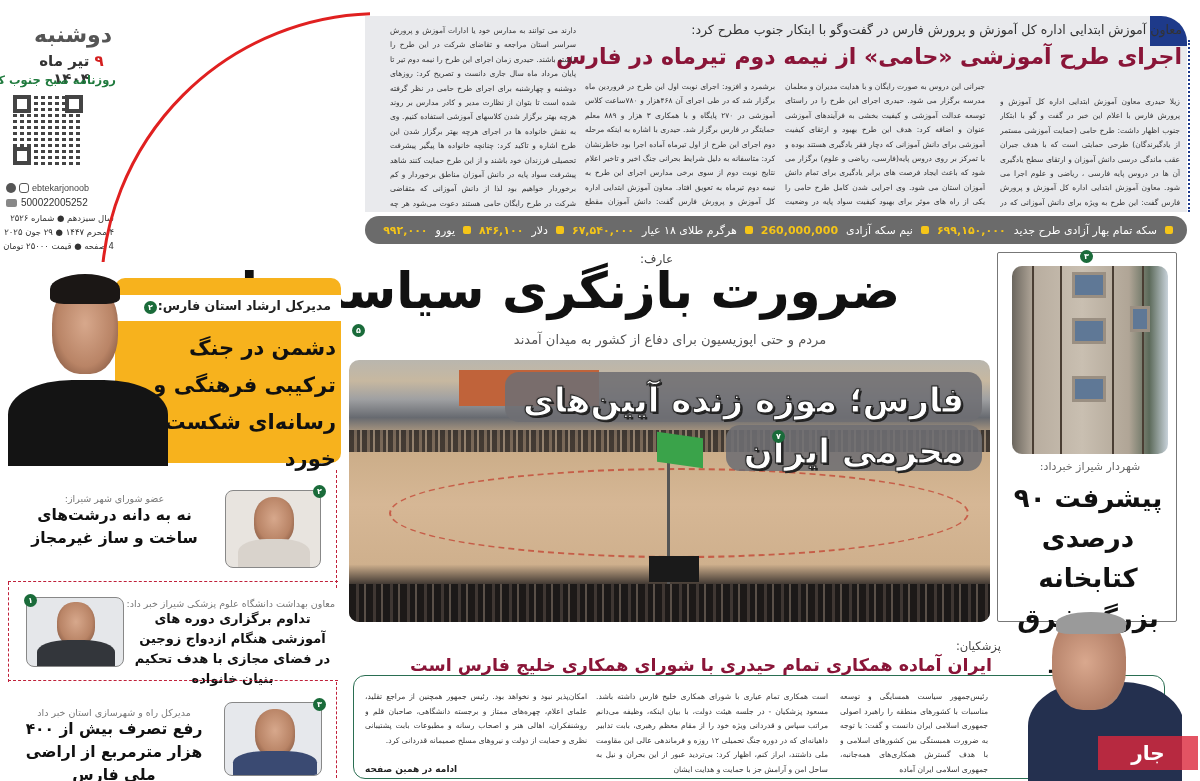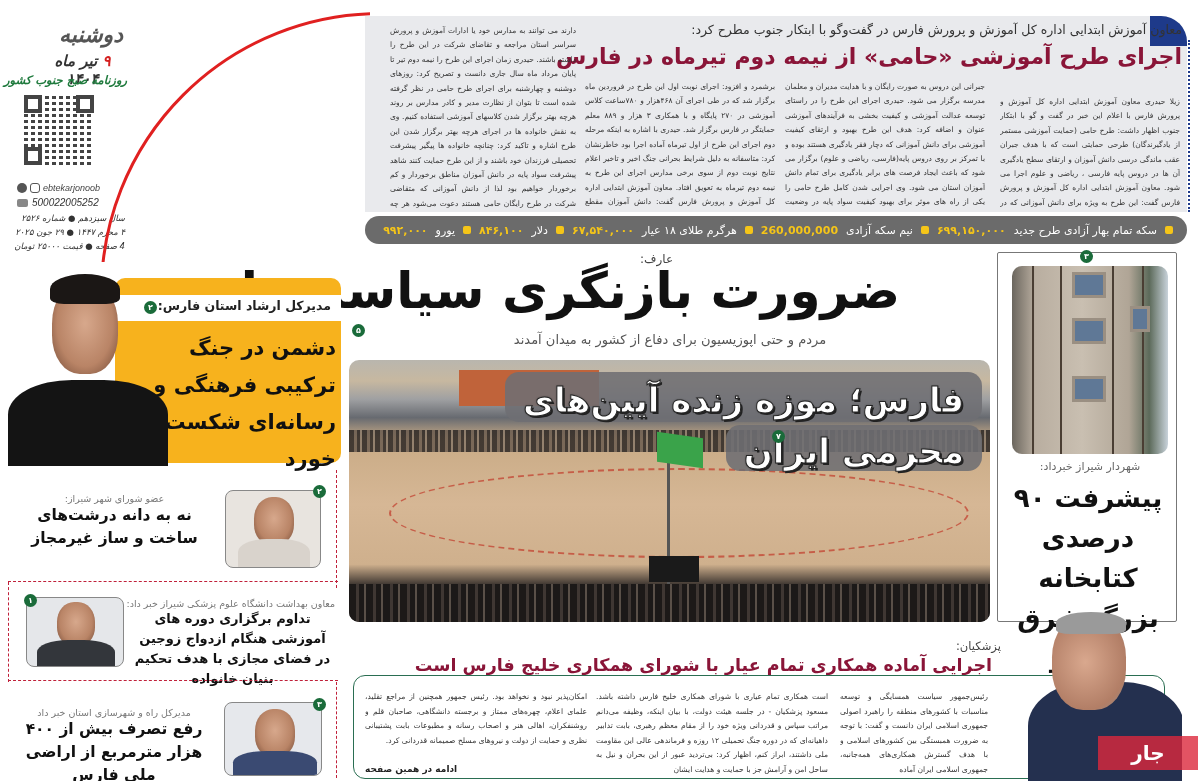--- a/index.html
+++ b/index.html
@@ -1,20 +1,20 @@
 <!DOCTYPE html>
 <html><head>
 <meta charset="utf-8">
 <style>
   * { box-sizing: border-box; margin: 0; padding: 0; }
   body { width: 1200px; height: 781px; background: #ffffff; font-family: "DejaVu Sans", sans-serif; position: relative; overflow: hidden; direction: rtl; }
   .abs { position: absolute; }
 
   
-  .mast-left { left: 11px; top: 0; width: 118px; height: 262px; text-align: center; font-style: italic; }
+  .mast-left { left: 0; top: 0; width: 118px; height: 262px; text-align: center; }
   .weekday { position: absolute; top: 22px; right: 6px; font-size: 22px; font-weight: bold; color: #555; letter-spacing: 2px; }
   .datefa { position: absolute; top: 52px; right: 4px; font-size: 15px; font-weight: bold; color: #333; margin-left: 29px; }
   .datefa .num { color: #d42020; }
   .tagline { position: absolute; top: 73px; right: 2px; font-size: 11.5px; font-weight: bold; color: #1f7a3d; white-space: nowrap; }
   .qr { position: absolute; top: 92px; left: 10px; width: 76px; height: 76px; background:
       repeating-linear-gradient(90deg, #444 0 4px, #fff 4px 7px),
       repeating-linear-gradient(0deg, #444 0 3px, #fff 3px 6px); background-blend-mode: lighten; border: 3px solid #fff; }
   .qr-corner { position:absolute; width: 18px; height: 18px; border: 4px solid #444; background: #fff; }
   .social { position: absolute; top: 183px; left: 6px; font-size: 9px; color: #444; font-family: "Liberation Sans", sans-serif; direction: ltr; display: flex; align-items: flex-start; gap: 3px; }
   .social .ic { width: 10px; height: 10px; border-radius: 50%; background: #555; display: inline-block; }
@@ -227,21 +227,21 @@
   <div class="p-head" style="left:30px;top:6px;width:40px;height:48px"></div>
   <div class="p-body" style="left:8px;top:48px;width:84px;height:28px;background:#3a4a72"></div>
 </div>
 <div class="abs badge" style="left:313px;top:698px">۳</div>
 <div class="story-sm" style="left:8px;top:707px;width:212px">
   <div class="sm-kicker">مدیرکل راه و شهرسازی استان خبر داد</div>
   <div class="sm-headline">رفع تصرف بیش از ۴۰۰ هزار مترمربع از اراضی ملی فارس</div>
 </div>
 
 <div class="abs bottom-kicker">پزشکیان:</div>
-<div class="abs bottom-headline">اجرایی آماده همکاری تمام عیار با شورای همکاری خلیج فارس است</div>
+<div class="abs bottom-headline">ایران آماده همکاری تمام حیدری با شورای همکاری خلیج فارس است</div>
 <div class="abs bottom-box"></div>
 <div class="bottom-col" style="left:840px;width:148px;height:88px">رئیس‌جمهور سیاست همسایگی و توسعه مناسبات با کشورهای منطقه را راهبرد اصولی جمهوری اسلامی ایران دانست و گفت: با توجه به ضرورت همبستگی بین کشورهای اسلامی و با هدف گسترش همکاری‌های همه‌جانبه، جمهوری اسلامی ایران آماده</div>
 <div class="bottom-col" style="left:596px;width:232px;height:88px">است همکاری تمام عیاری با شورای همکاری خلیج فارس داشته باشد. مسعود پزشکیان - در جلسه هیئت دولت، با بیان اینکه، وظیفه می‌دانم مراتب سپاس و قدردانی ویژه خود را از مقام معظم رهبری، بابت تدابیر داهیانه‌ای که در دوره جنگ تحمیلی ۱۲ روزه و فرماندهی عالی این مقاومت ملی داشتند، ابراز کنم، اظهار کرد: بی‌تردید عبور از این بحران و نیل به ساحل امن و آرامش جز با حمایت و هدایت ایشان</div>
 <div class="bottom-col" style="left:365px;width:222px;height:62px">امکان‌پذیر نبود و نخواهد بود. رئیس جمهور همچنین از مراجع تقلید، علمای اعلام، چهره‌های ممتاز و برجسته دانشگاهی، صاحبان قلم و روشنفکران، اهالی هنر و اصحاب رسانه و مطبوعات بابت پشتیبانی نظری و حمایت از دولت و نیروهای مسلح صمیمانه قدردانی کرد.</div>
 <div class="abs continue">ادامه در همین صفحه</div>
 <div class="abs pez-photo">
   <div class="p-body" style="left:6px;top:70px;width:156px;height:110px;background:#24304f"></div>
   <div class="p-head" style="left:30px;top:2px;width:74px;height:96px;background:radial-gradient(ellipse at 45% 50%, #d9a88e 0%, #b27e66 70%, #8c8c8c 100%)"></div>
   <div class="p-hair" style="left:34px;top:0;width:70px;height:22px;background:#9a9a9a"></div>
 </div>

